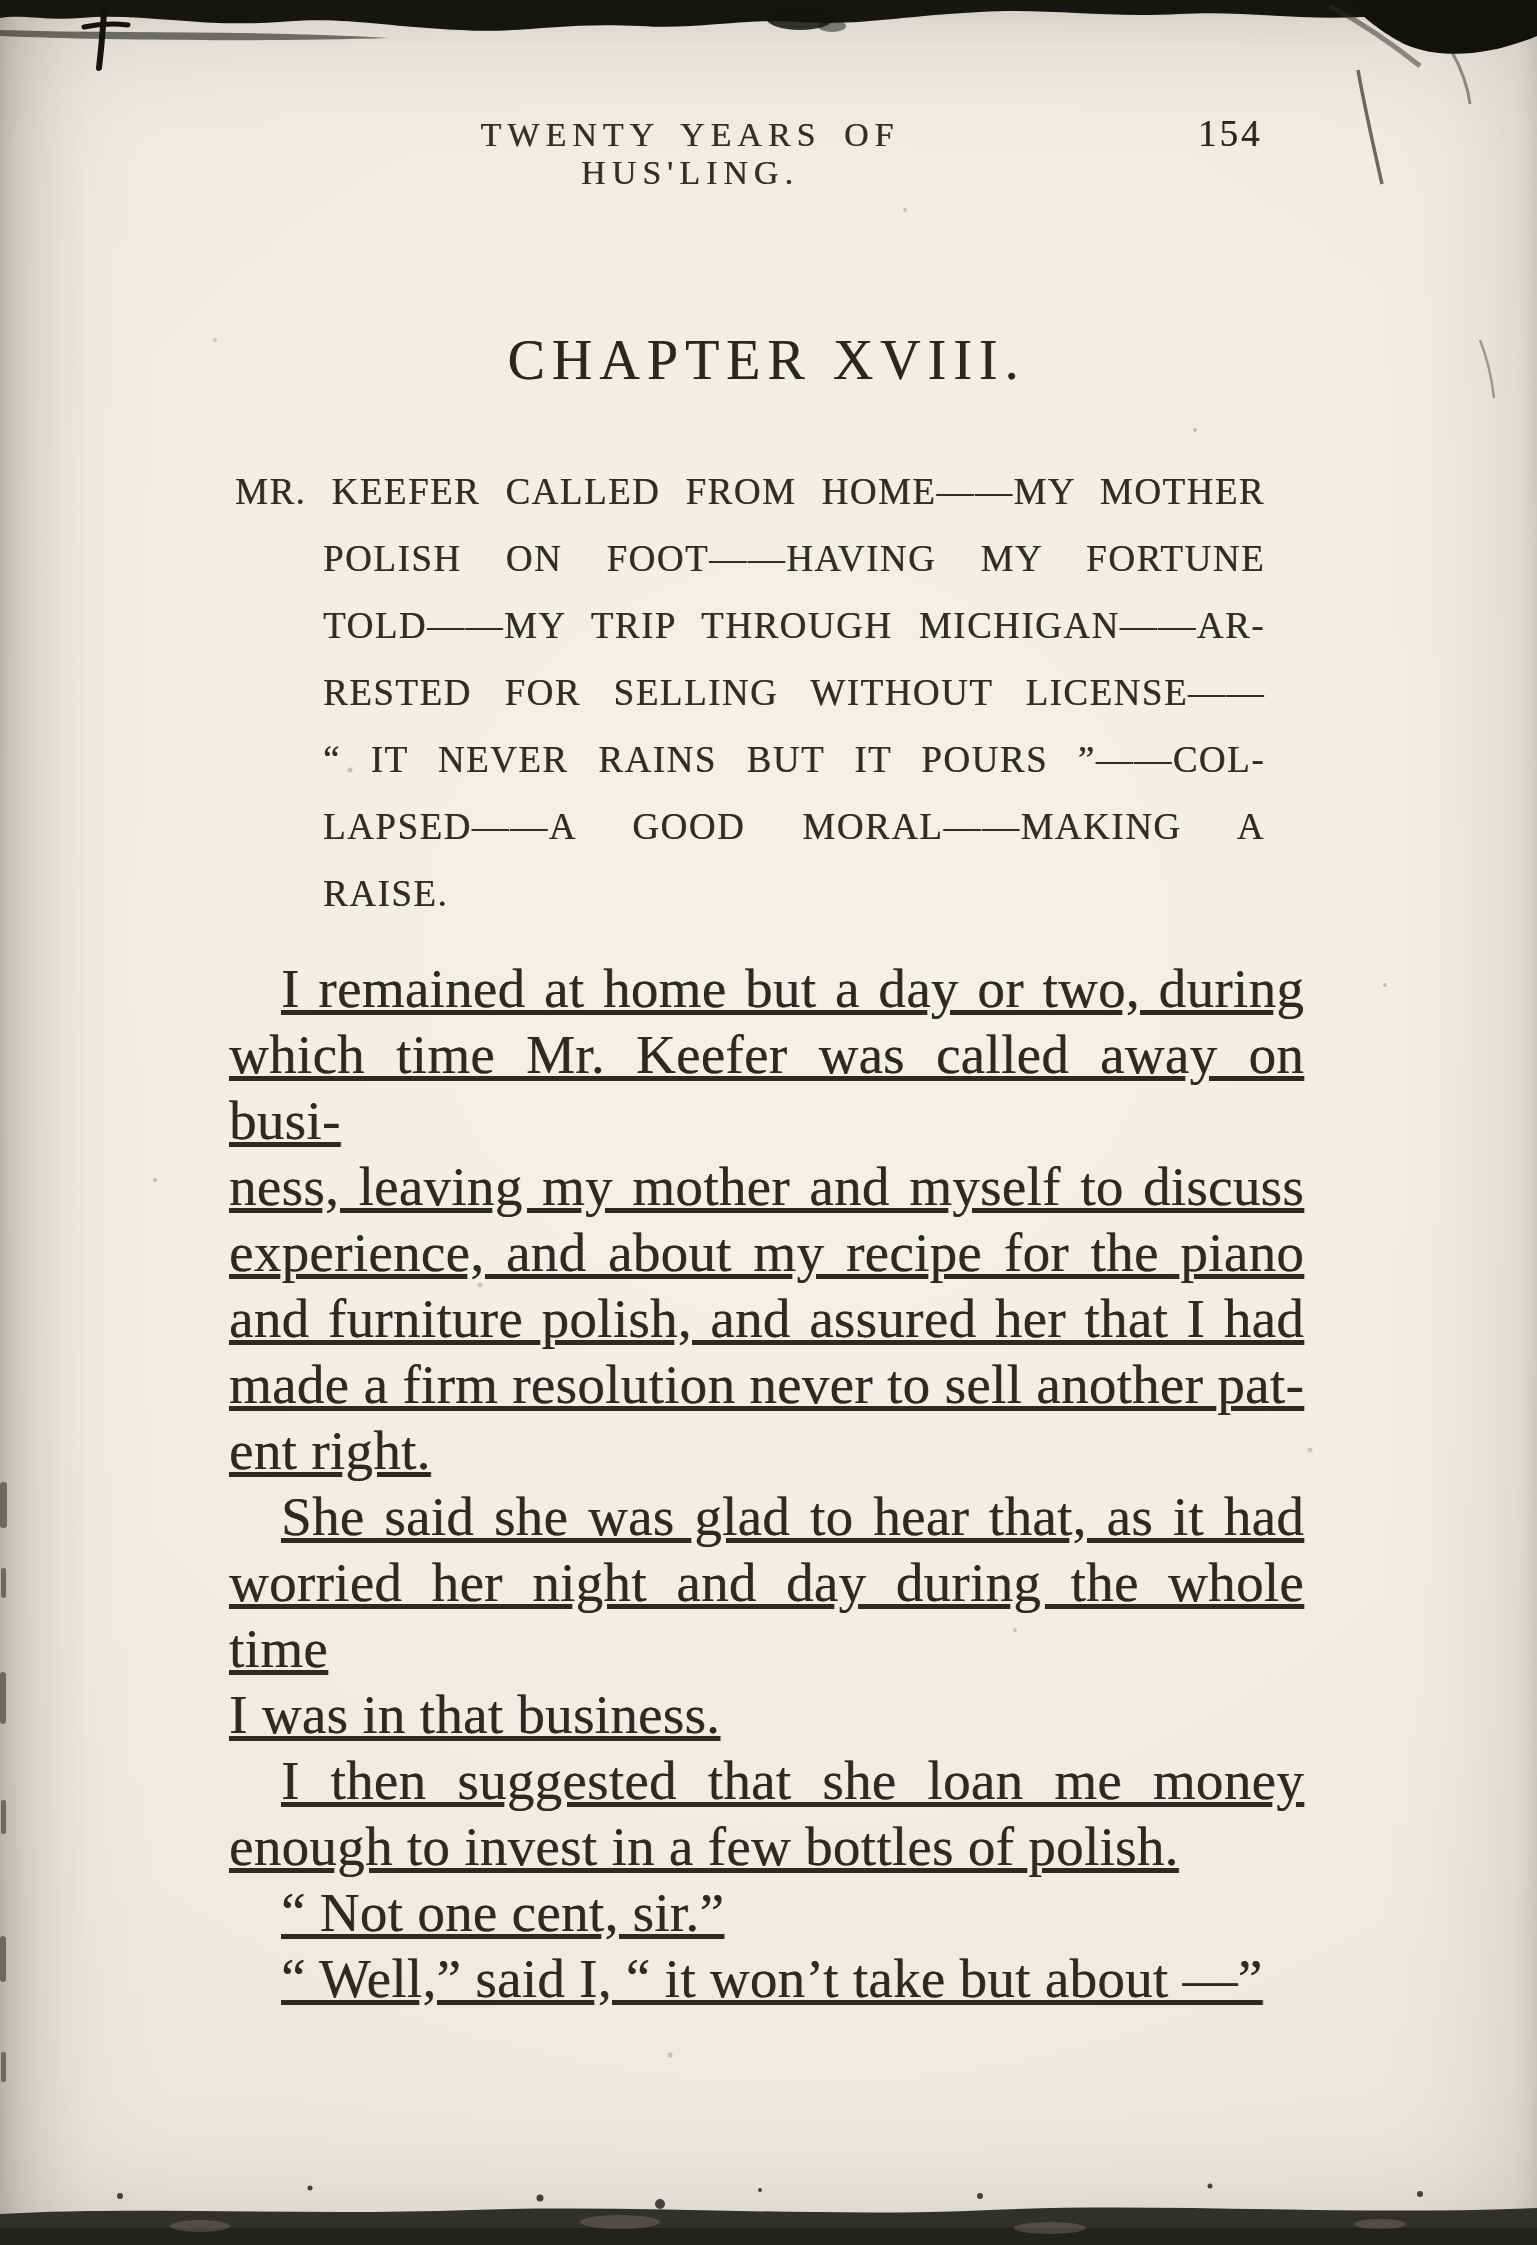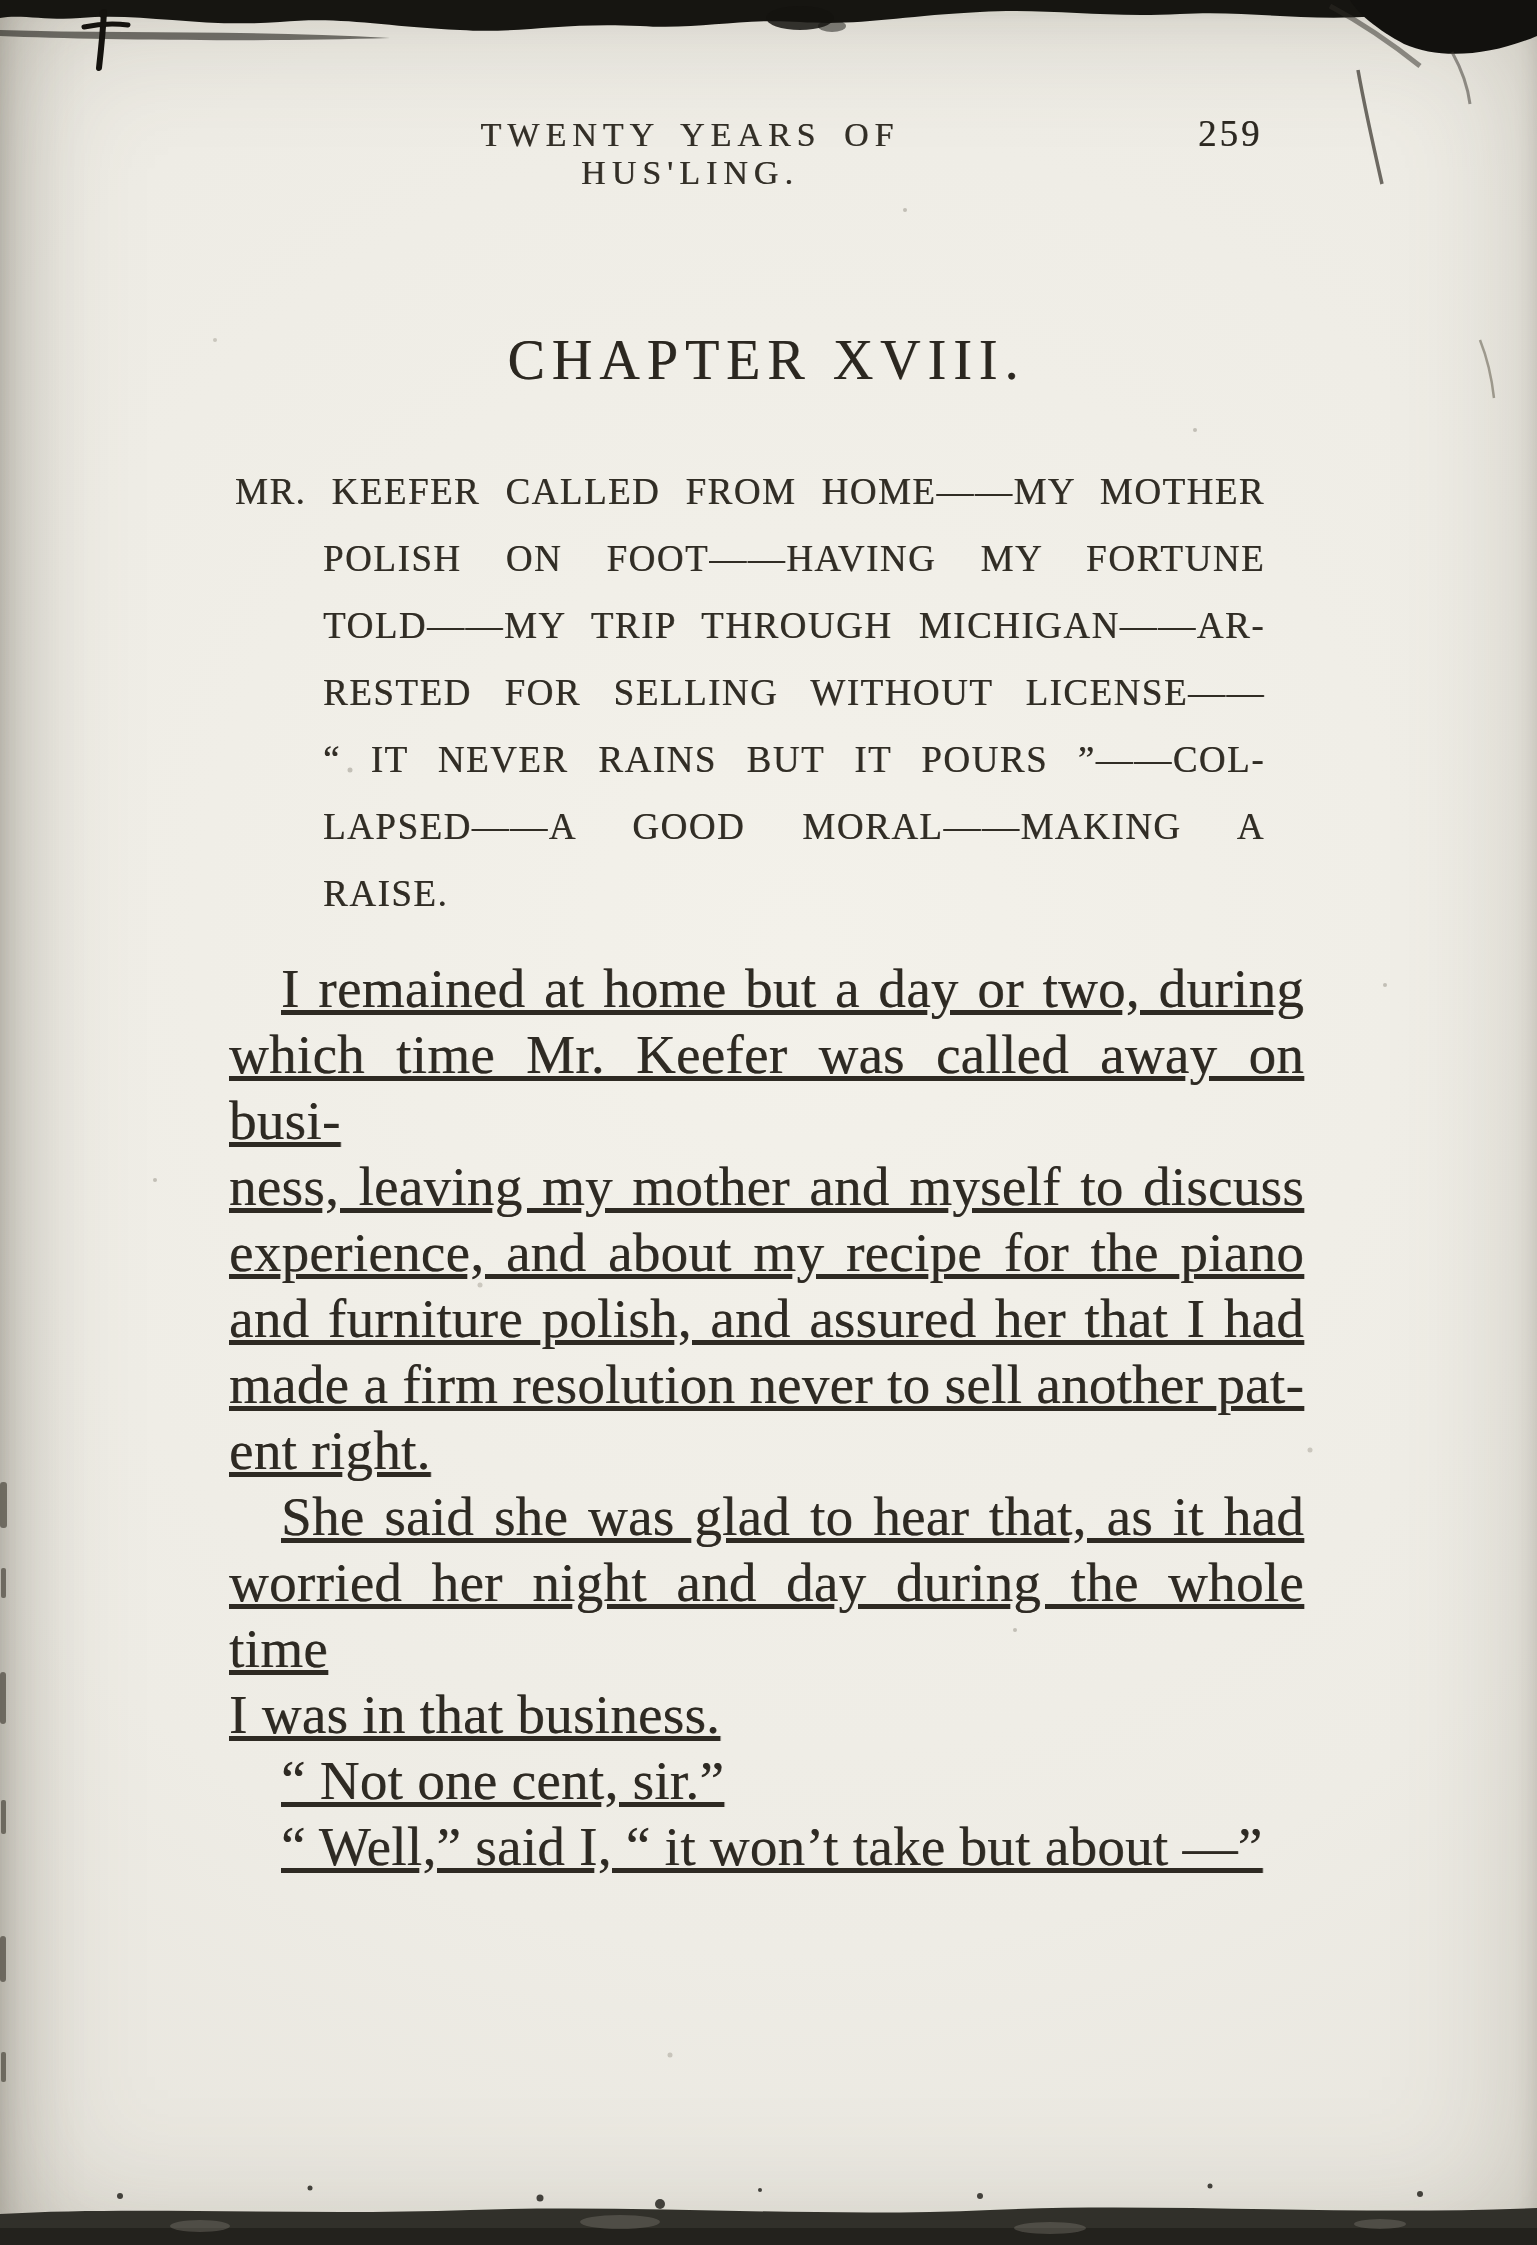--- a/index.html
+++ b/index.html
@@ -176,21 +176,21 @@
       <circle cx="660" cy="2204" r="5" fill="#1b1a15" opacity="0.8"></circle>
       <ellipse cx="200" cy="2226" rx="30" ry="6" fill="#8a857a" opacity="0.35"></ellipse>
       <ellipse cx="620" cy="2222" rx="40" ry="7" fill="#8a857a" opacity="0.35"></ellipse>
       <ellipse cx="1050" cy="2228" rx="36" ry="6" fill="#8a857a" opacity="0.35"></ellipse>
       <ellipse cx="1380" cy="2224" rx="26" ry="5" fill="#8a857a" opacity="0.35"></ellipse>
     </g>
   </svg>
 
   <div class="running-title ink">TWENTY YEARS OF HUS'LING.</div>
 
-  <div class="page-number ink">259</div>
+  <div class="page-number ink">154</div>
 
   <div class="chapter-title ink">CHAPTER XVIII.</div>
 
   <div class="summary ink">
       <div class="tline">MR. KEEFER CALLED FROM HOME——MY MOTHER</div>
       <div class="tline">POLISH ON FOOT——HAVING MY FORTUNE</div>
       <div class="tline">TOLD——MY TRIP THROUGH MICHIGAN——AR-</div>
       <div class="tline">RESTED FOR SELLING WITHOUT LICENSE——</div>
       <div class="tline">“ IT NEVER RAINS BUT IT POURS ”——COL-</div>
       <div class="tline tlast">LAPSED——A GOOD MORAL——MAKING A RAISE.</div>
@@ -205,20 +205,24 @@
         <div class="tline">and furniture polish, and assured her that I had</div>
         <div class="tline">made a firm resolution never to sell another pat-</div>
         <div class="tline tlast">ent right.</div>
       </div>
     <div class="para">
         <div class="tline">She said she was glad to hear that, as it had</div>
         <div class="tline">worried her night and day during the whole time</div>
         <div class="tline tlast">I was in that business.</div>
       </div>
     <div class="para">
+        <div class="tline">I then suggested that she loan me money</div>
+        <div class="tline tlast">enough to invest in a few bottles of polish.</div>
+      </div>
+    <div class="para">
         <div class="tline tlast">“ Not one cent, sir.”</div>
       </div>
     <div class="para">
         <div class="tline tlast">“ Well,” said I, “ it won’t take but about —”</div>
       </div>
   </div>
 
 </div>
 
 </body></html>

